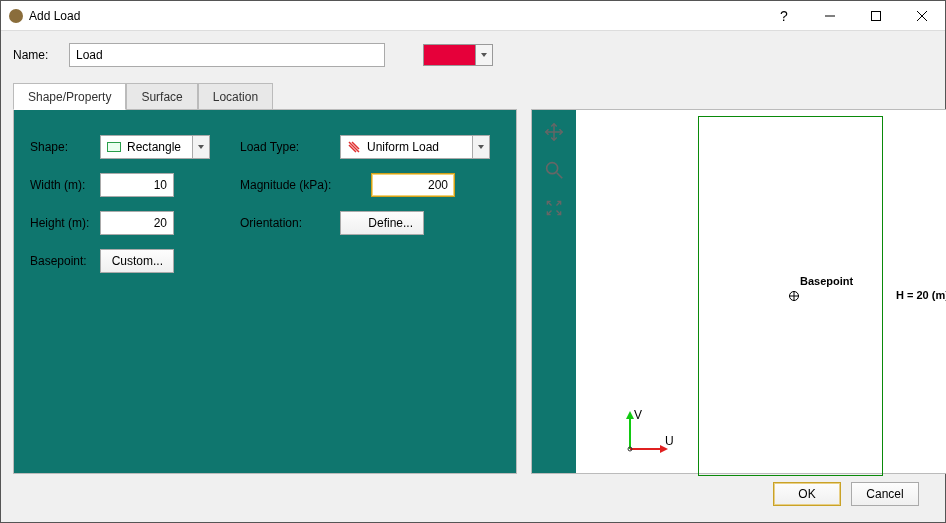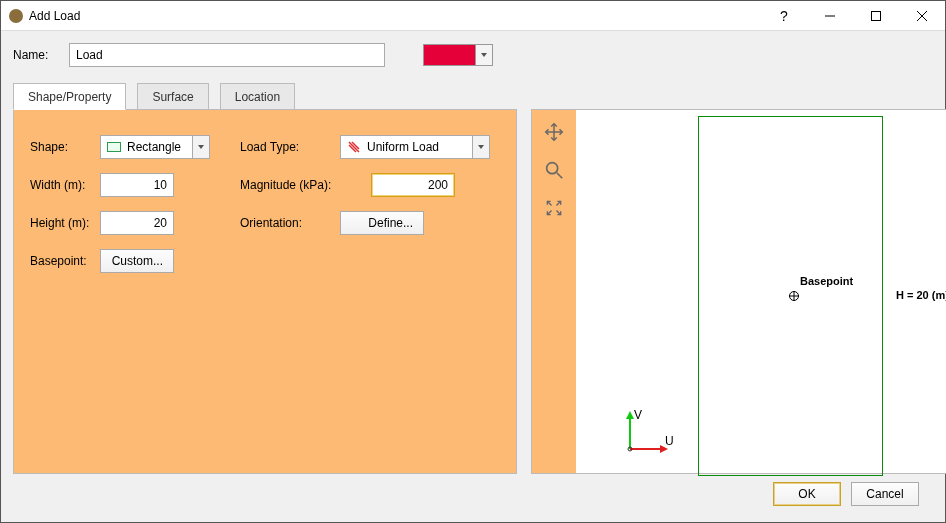--- a/index.html
+++ b/index.html
@@ -13,25 +13,25 @@
   .tbtn svg { width:12px; height:12px; }
   .tbtn.help { font-size:14px; }
   .content { flex:1; padding:12px 12px 8px 12px; display:flex; flex-direction:column; }
   .row-name { display:flex; align-items:center; gap:22px; margin-bottom:10px; }
   .row-name label { width:34px; }
   .name-input { flex:0 0 316px; height:24px; border:1px solid #aaa; background:#fff; padding:2px 6px; }
   .color-combo { display:flex; margin-left:16px; }
   .color-swatch { width:52px; height:22px; background:#e6003a; border:1px solid #999; border-right:none; }
   .color-dd { width:18px; height:22px; border:1px solid #999; background:#f4f4f4; display:flex; align-items:center; justify-content:center; }
   .caret { width:0; height:0; border-left:3px solid transparent; border-right:3px solid transparent; border-top:4px solid #555; }
-  .tabs-row { display:flex; align-items:flex-end; height:26px; margin-top:6px;gap:11px; }
+  .tabs-row { display:flex; align-items:flex-end; height:26px; margin-top:6px; }
   .tab { padding:6px 14px 5px 14px; border:1px solid #bbb; background:#e8e8e8; color:#333; border-bottom:1px solid #bbb; margin-right:0px; position:relative; top:1px; }
   .tab.active { background:#fff; border-bottom:1px solid #fff; }
   .workarea { flex:1; display:flex; gap:14px; }
-  .panel { background:#fdba74; border:1px solid #bbb; }
+  .panel { background:#0f766e; border:1px solid #bbb; }
   .left-panel { flex:1; padding:18px 16px; display:grid; grid-template-columns: 70px 110px 30px 100px 160px; grid-auto-rows:38px; align-items:center; }
   .lbl { color:#000; }
   .combo { display:flex; height:24px; }
   .combo .cbody { flex:1; border:1px solid #aaa; background:#fff; display:flex; align-items:center; padding:0 6px; gap:6px; border-right:none; }
   .combo .cdd { width:18px; border:1px solid #aaa; background:#f3f3f3; display:flex; align-items:center; justify-content:center; }
   .textin { height:24px; border:1px solid #aaa; background:#fff; text-align:right; padding:0 6px; }
   .textin.focus { border:1px solid #d4a017; box-shadow:0 0 0 1px #f0d37a inset; }
   .btn { height:24px; min-width:72px; border:1px solid #aaa; background:linear-gradient(#fdfdfd,#f0f0f0); padding:0 10px; text-align:center; display:inline-flex; align-items:center; justify-content:flex-end; }
   .right-panel { flex:0 0 420px; display:flex; }
   .toolcol { width:44px; display:flex; flex-direction:column; align-items:center; padding-top:8px; gap:10px; }

